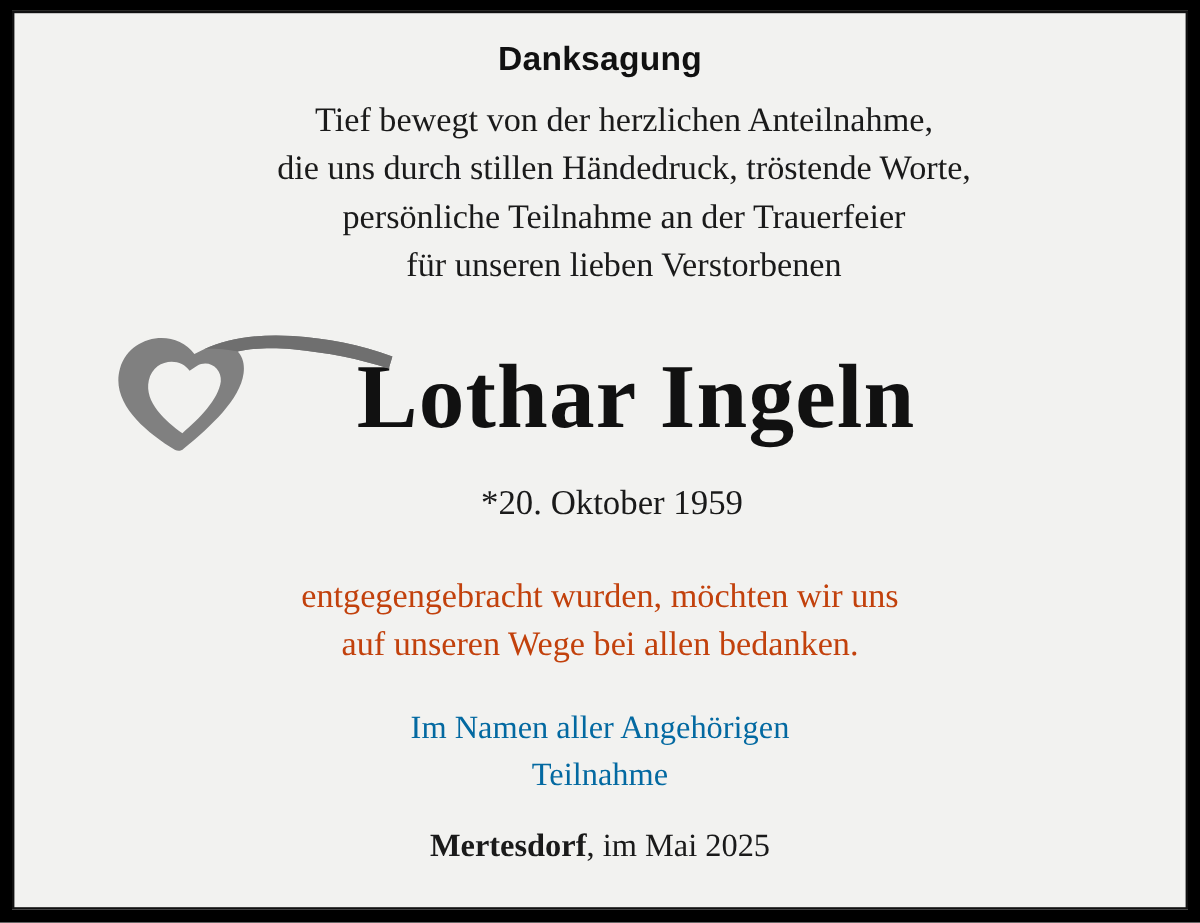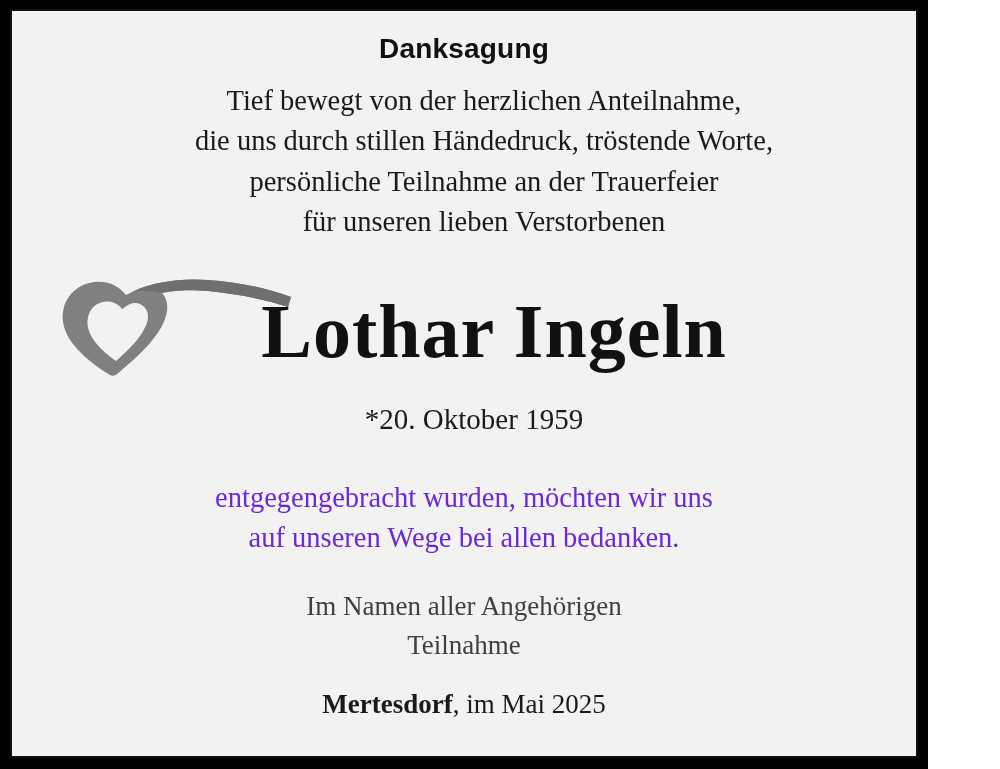--- a/index.html
+++ b/index.html
@@ -9,21 +9,21 @@
   }
   body {
     width: 1000px;
     height: 769px;
     font-family: "Liberation Serif", serif;
     color: #1a1a1a;
     overflow: hidden;
   }
 
   .obituary-page {
-    width: 928px;
+    width: 1000px;
     height: 769px;
     box-sizing: border-box;
     background: #000000;
     padding: 9px 10px 11px 10px;
   }
 
   .obituary-card {
     width: 100%;
     height: 100%;
     box-sizing: border-box;
@@ -92,30 +92,30 @@
     align-items: baseline;
     padding-left: 20px;
   }
   .dates .date-item { white-space: nowrap; }
 
   .thanks {
     margin-top: 42px;
     text-align: center;
     font-size: 28.5px;
     line-height: 1.42;
-    color: #6d28d9;
+    color: #c2410c;
   }
   .thanks div { white-space: nowrap; }
 
   .family {
     margin-top: 28px;
     text-align: center;
     font-size: 27px;
     line-height: 1.45;
-    color: #404040;
+    color: #0369a1;
   }
 
   .place-line {
     margin-top: 24px;
     font-size: 27px;
     color: #1a1a1a;
   }
   .place-line .place {
     font-weight: bold;
   }

